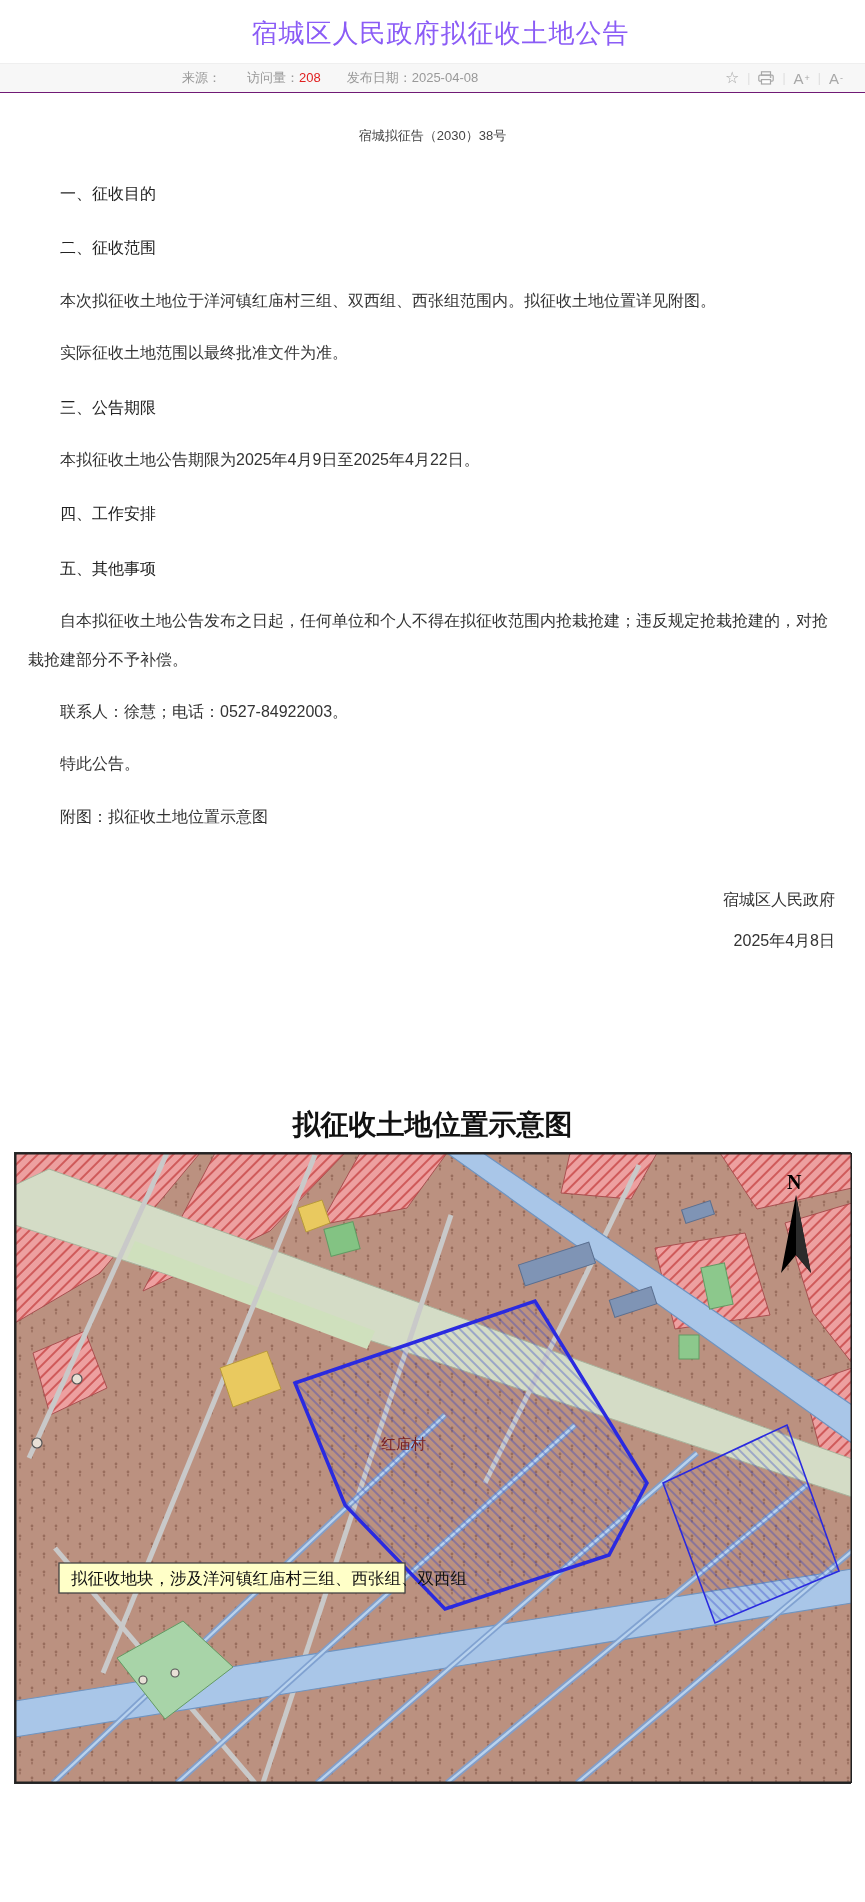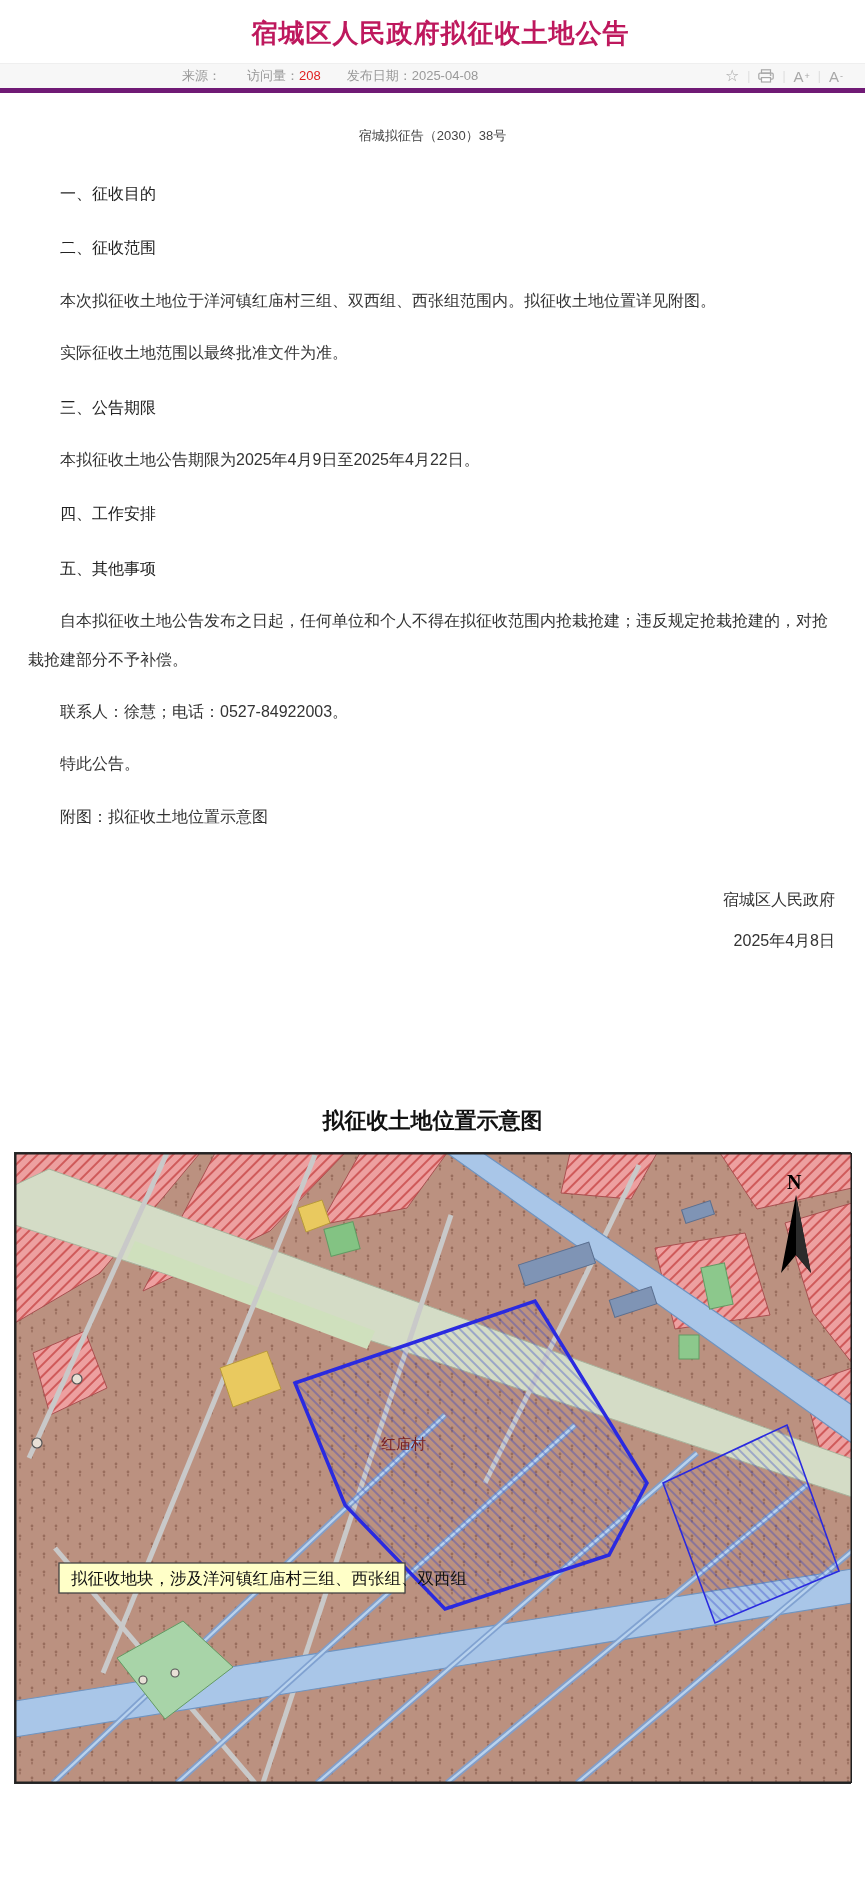--- a/index.html
+++ b/index.html
@@ -2,25 +2,25 @@
 <html><head>
 <meta charset="utf-8">
 <style>
   * { margin:0; padding:0; box-sizing:border-box; }
   body {
     width:865px; background:#ffffff; color:#333;
     font-family:"Liberation Sans","DejaVu Sans",sans-serif;
   }
   
   .page-title {
-    text-align:center; color:#be185d; font-size:26px; font-weight:bold;
+    text-align:center; color:#8b5cf6; font-size:26px; font-weight:normal;
     padding:16px 20px 12px 36px; letter-spacing:1px;
   }
   .meta-bar {
-    height:30px; background:#f7f7f7; border-top:1px solid #efefef; border-bottom:5px solid #701a75;
+    height:30px; background:#f7f7f7; border-top:1px solid #efefef; border-bottom:1px solid #701a75;
     display:flex; align-items:center; font-size:13px; color:#999;
     padding:0 22px;
   }
   .meta-left { display:flex; gap:26px; margin-left:160px; }
   .meta-item { white-space:nowrap; }
   .meta-item .visits-num { color:#e02020; }
   .meta-tools { margin-left:auto; display:flex; align-items:center; gap:8px; color:#b5b5b5; }
   .tool-btn { cursor:pointer; color:#a8a8a8; font-size:15px; line-height:1; display:inline-flex; align-items:center; }
   .tool-sep { color:#ddd; font-size:12px; }
   .tool-btn sup { font-size:9px; margin-left:1px; }
@@ -31,21 +31,21 @@
   .doc-number { text-align:center; font-size:13px; color:#444; margin:28px 0 30px 0; }
   .doc p { text-indent:2em; line-height:2.4; margin:14px 0; }
   .doc h3 { text-indent:2em; line-height:2.4; margin:16px 0 2px 0; font-size:16px; font-weight:normal; color:#222; }
   .sign-block { text-align:right; padding-right:2px; margin-top:46px; }
   .sign-block div { line-height:2.2; }
   .sign-date { margin-top:6px; }
   
   .map-section { margin-top:148px; }
   .map-title {
     text-align:center; font-family:"Liberation Serif","DejaVu Serif",serif;
-    font-weight:bold; font-size:22px; color:#111; margin-bottom:16px;
+    font-weight:bold; font-size:28px; color:#111; margin-bottom:8px;
   }
   .map-frame { width:837px; margin:0 auto; border:1px solid #2a2a2a; font-size:0; }
 </style>
 </head>
 <body>
 
 <h1 class="page-title">宿城区人民政府拟征收土地公告</h1>
 
 <div class="meta-bar">
   <div class="meta-left">

